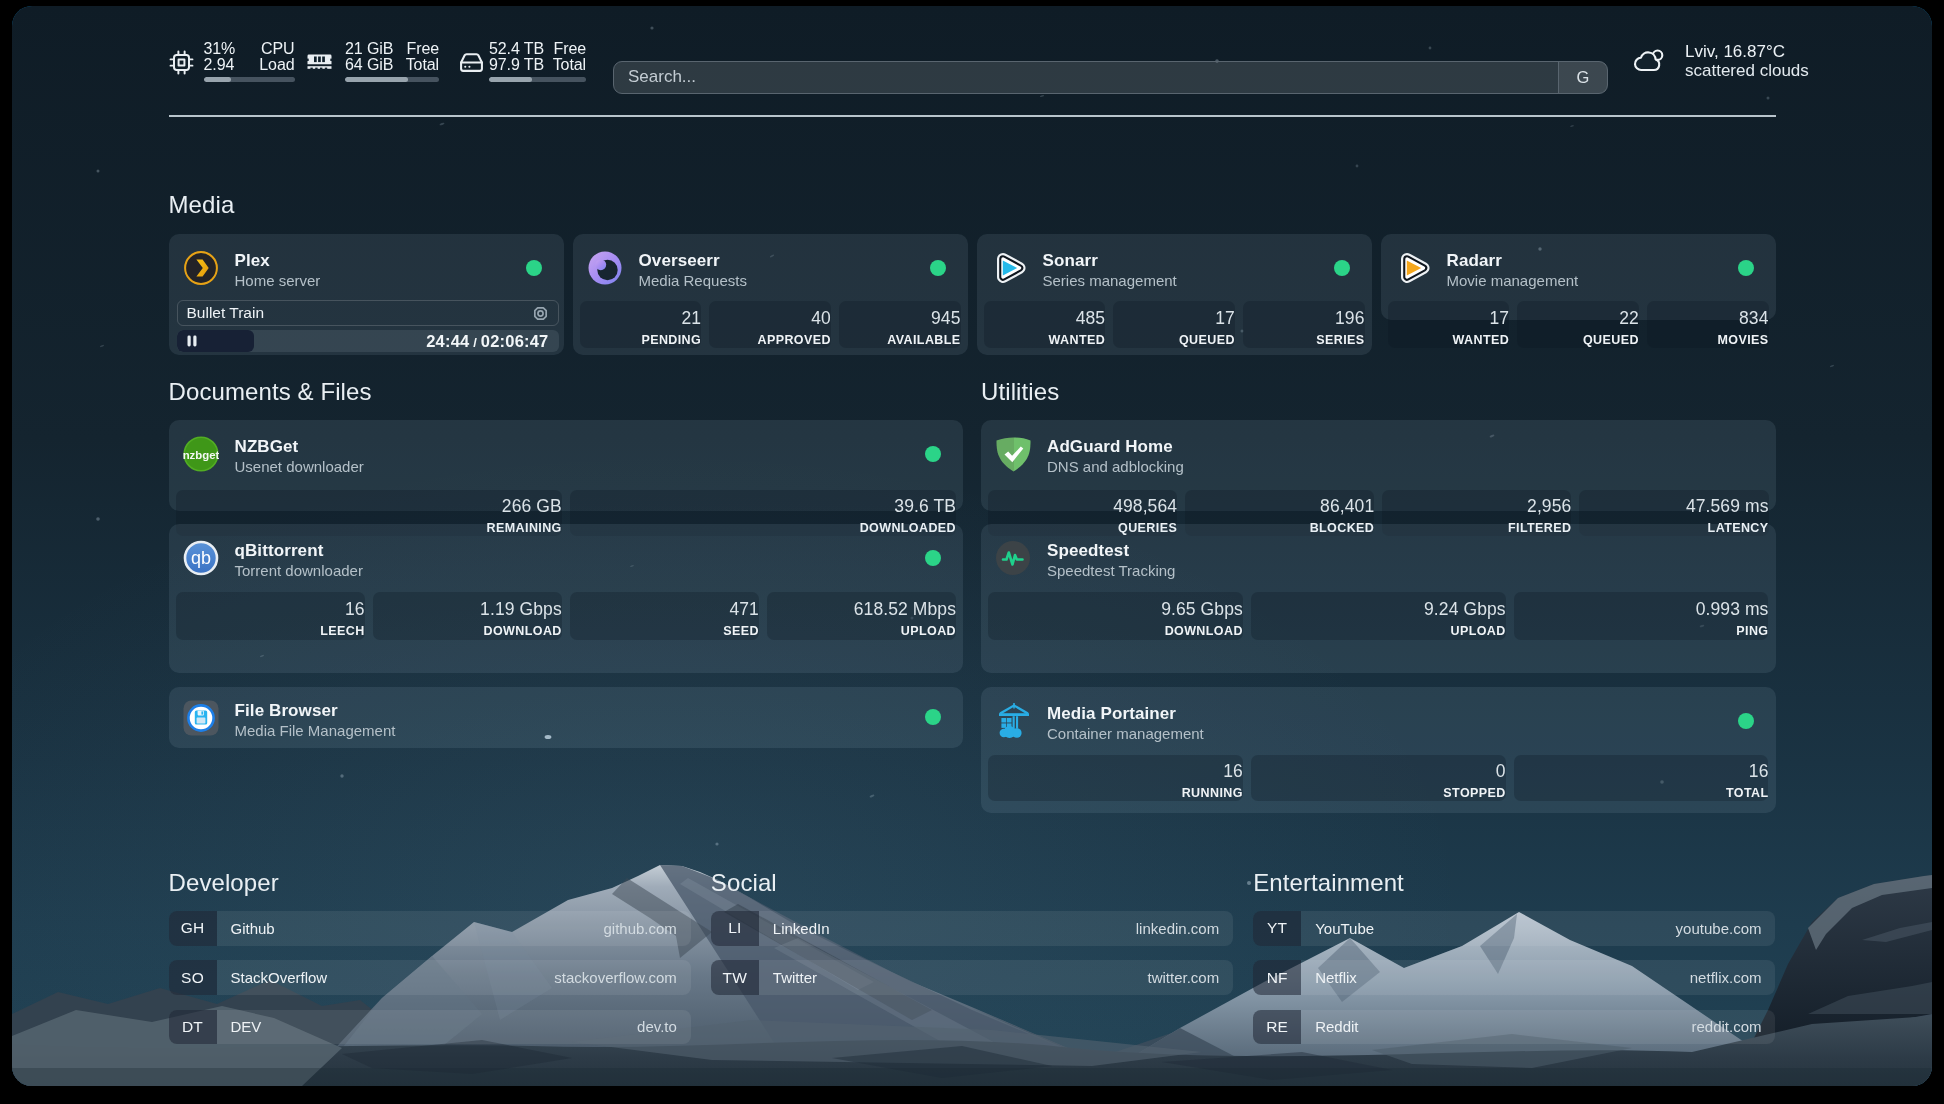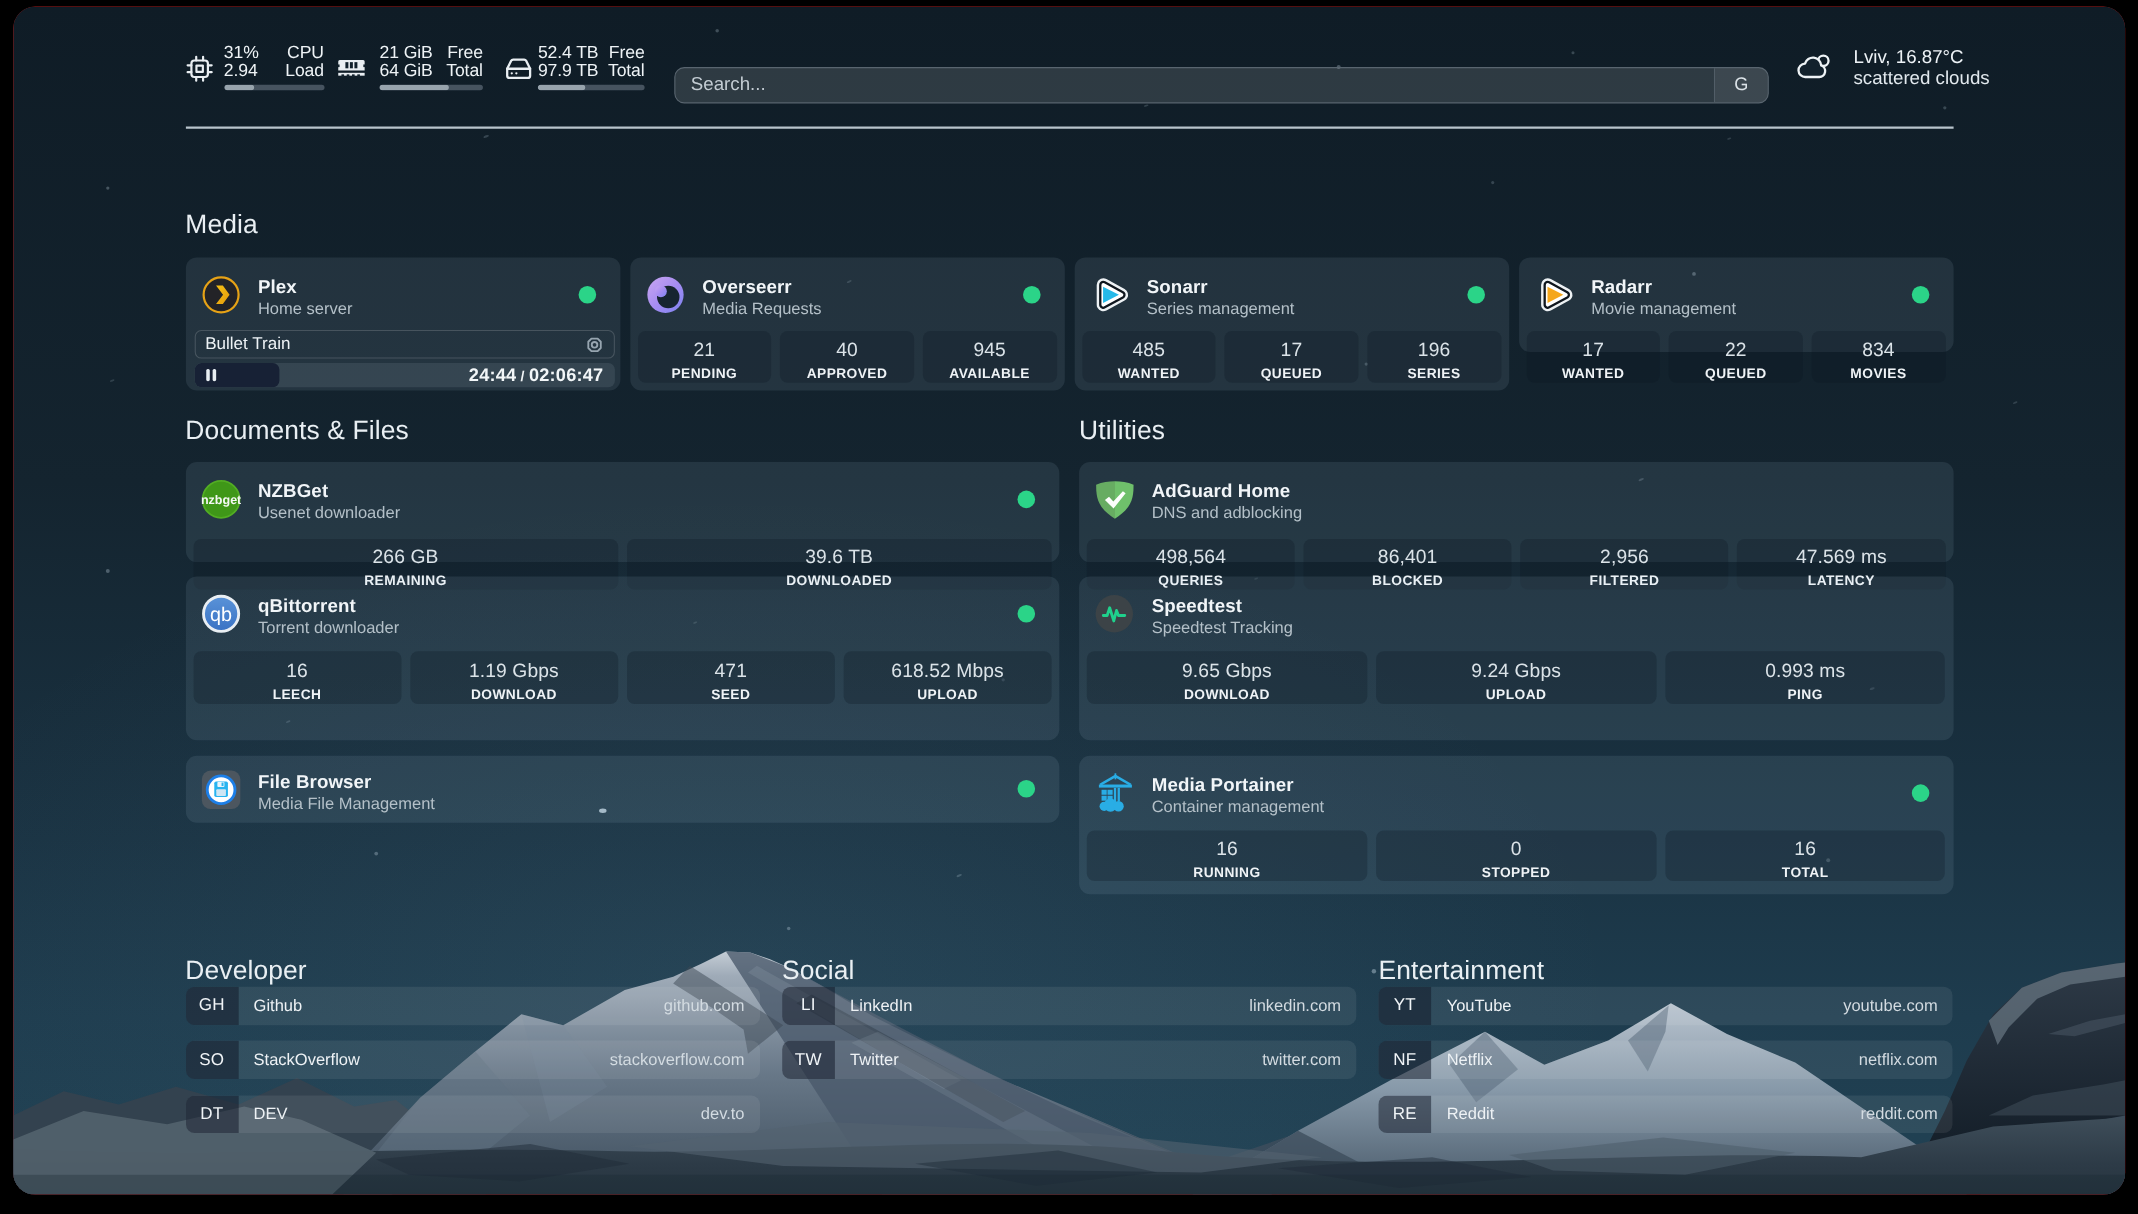--- a/index.html
+++ b/index.html
@@ -1,19 +1,19 @@
 <!DOCTYPE html>
 <html><head>
 <meta charset="utf-8">
 <style>
   * { margin:0; padding:0; box-sizing:border-box; }
   html,body { width:1944px; height:1104px; background:#000; overflow:hidden; }
   body { font-family:"Liberation Sans", sans-serif; }
   .page { position:absolute; left:12px; top:6px; width:1920px; height:1080px;
-          border-radius:20px; overflow:hidden; background:#b91c1c; }
+          border-radius:20px; overflow:hidden; background:#0369a1; }
   .bg { position:absolute; left:0; top:0; width:1920px; height:1080px; }
   .content { position:relative; width:1607px; margin:0 auto; }
 
   
   .topbar { display:flex; align-items:flex-start; padding-top:35px; height:108.5px; }
   .res { display:flex; }
   .res svg { margin-top:9px; flex:0 0 auto; }
   .resbody { margin-left:13px; } .cpu .resbody{margin-left:10px;} .dsk .resbody{margin-left:5px;}
   .rline { display:flex; justify-content:space-between; font-size:16px; line-height:16px;
            color:#eef3f6; letter-spacing:-0.1px; }
@@ -43,21 +43,21 @@
   
   .card { background:rgba(186,216,233,0.1); border-radius:10px; position:relative; }
   .chead { display:flex; padding:16px 14px 0 14px; }
   .cicon { width:36px; height:36px; flex:0 0 auto; position:relative; }
   .ctit { margin-left:16px; padding-top:1px; }
   .ctit .t { font-size:17px; font-weight:700; color:#f1f5f8; line-height:19px; letter-spacing:0.1px; }
   .ctit .s { font-size:15px; color:#b4c0c8; margin-top:2px; line-height:17px; }
   .dot { position:absolute; right:22px; top:26px; width:16px; height:16px; border-radius:50%;
          background:#2bd488; }
   .cstats { display:flex; gap:8px; margin:0 7px; }
-  .sbox { flex:1; border-radius:7px; background:rgba(10,24,34,0.27); text-align:center; }
+  .sbox { flex:1; border-radius:7px; background:rgba(10,24,34,0.27); text-align:right; }
   .sbox .n { font-size:17.5px; color:#dbe3e8; letter-spacing:0.1px; }
   .sbox .l { font-size:12.5px; font-weight:700; color:#eff3f6; letter-spacing:0.4px; margin-top:4px; }
   .m1 .cstats { margin-top:12px; } .m1 .sbox { height:47px; padding-top:7px; } .m1 { height:121px; }
   .r1 .cstats { margin-top:15px; } .r1 .sbox { height:46px; padding-top:6px; } .r1 { height:91px; }
   .r2 .cstats { margin-top:13px; } .r2 .sbox { height:48px; padding-top:7px; } .r2 { height:149px; }
   .r3 .cstats { margin-top:12.5px; } .r3 .sbox { height:46px; padding-top:6px; } .r3 { height:126px; }
   .plain { height:61px; } .plain .chead { padding-top:13px; } .plain .dot { top:22px; }
   .gap13 { margin-top:13px; } .gap14 { margin-top:14.5px; }
 
   
@@ -68,21 +68,21 @@
   .pbar { margin:4px 5px 0 8px; height:22px; border-radius:6px; background:rgba(202,224,238,0.10);
           position:relative; overflow:hidden; }
   .pfill { position:absolute; left:0; top:0; bottom:0; width:77px; background:#172135;
            border-radius:6px; }
   .ptime { position:absolute; right:10px; top:0; line-height:22px; font-size:16.5px;
            font-weight:700; color:#f2f6f8; letter-spacing:0.2px; }
   .pausei { position:absolute; left:9px; top:5px; }
 
   
   .bm-grid { display:grid; grid-template-columns:repeat(3,1fr); gap:20px; margin-top:56px; }
-  .bm-grid .sect { }
+  .bm-grid .sect { margin-bottom:14px; }
   .bmrow { display:flex; height:34.5px; border-radius:8px; overflow:hidden; margin-bottom:14.8px;
            background:rgba(255,255,255,0.075); align-items:center; }
   .ab { width:48px; align-self:stretch; background:rgba(17,24,40,0.52); color:#f0f4f7;
         font-size:15.5px; font-weight:500; display:flex; align-items:center; justify-content:center;
         letter-spacing:0.2px; }
   .bname { margin-left:14px; font-size:15px; color:#eef2f5; flex:1; }
   .burl { margin-right:14px; font-size:15px; color:#d3dbe1; }
 </style>
 </head>
 <body>

